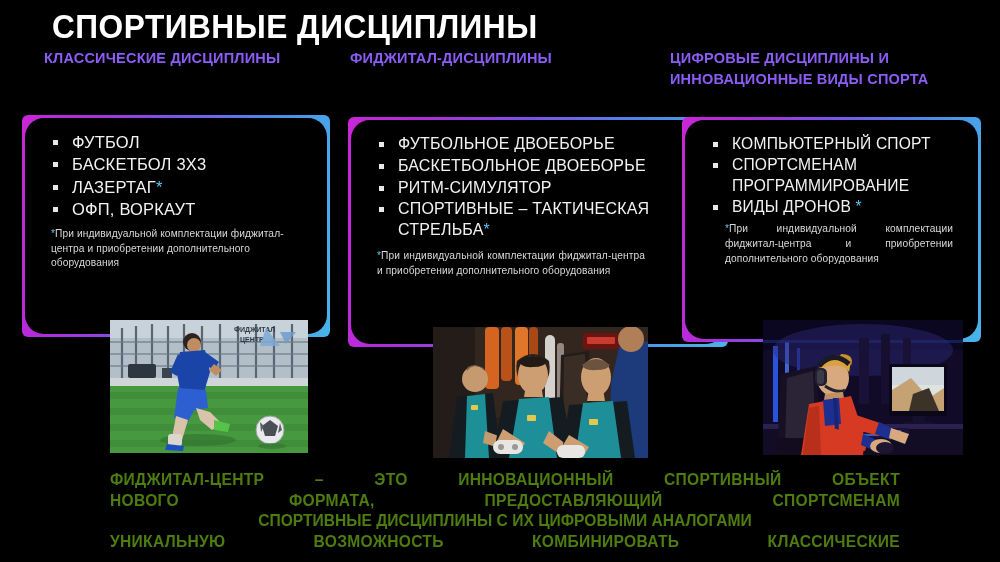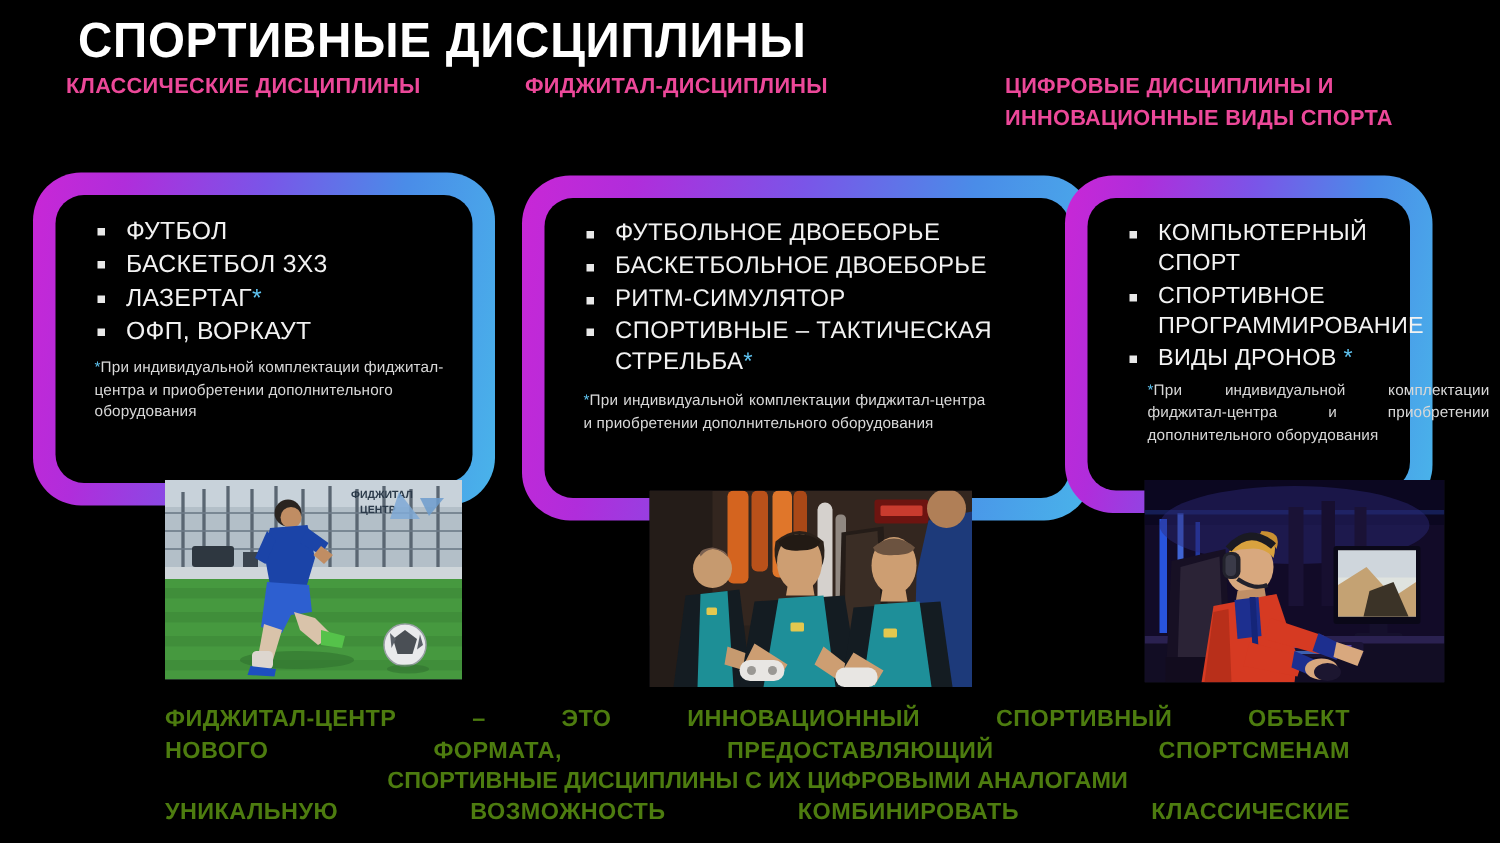--- a/index.html
+++ b/index.html
@@ -30,46 +30,46 @@
     transform: scaleX(0.96);
     transform-origin: left center;
   }
 
   
   .col-heading {
     position: absolute;
     font-size: 14.5px;
     font-weight: bold;
     line-height: 1.45;
-    color: #ec4899;
+    color: #8b5cf6;
     letter-spacing: 0.2px;
     text-transform: uppercase;
   }
   .col-heading.h1 { left: 44px;  top: 48px; width: 260px; }
   .col-heading.h2 { left: 350px; top: 48px; width: 260px; }
   .col-heading.h3 { left: 670px; top: 48px; width: 305px; }
 
   
   .card {
     position: absolute;
-    border-radius: 32px;
-    padding: 15px;
+    border-radius: 6px;
+    padding: 3px;
     background: linear-gradient(100deg, #c927d6 0%, #b02ddb 18%, #7a55e8 45%, #4a8ce8 72%, #49b4ea 100%);
   }
   .card-inner {
     width: 100%;
     height: 100%;
     background: #000000;
     border-radius: 19px;
     padding: 14px 14px 10px 14px;
   }
 
   .card.c1 { left: 22px;  top: 115px; width: 308px; height: 222px; }
   .card.c2 { left: 348px; top: 117px; width: 380px; height: 230px; }
-  .card.c3 { left: 682px; top: 117px; width: 245px; height: 225px; margin-left: 28px; }
+  .card.c3 { left: 682px; top: 117px; width: 299px; height: 225px; }
 
   
   ul.disc-list {
     list-style: none;
     margin: 0 0 0 12px;
     padding: 0;
   }
   ul.disc-list li {
     position: relative;
     padding-left: 21px;
@@ -173,21 +173,21 @@
       <li><span>СПОРТИВНЫЕ – ТАКТИЧЕСКАЯ СТРЕЛЬБА</span><span class="star">*</span></li>
     </ul>
     <div class="footnote"><span class="star">*</span><span>При индивидуальной комплектации фиджитал-центра и приобретении дополнительного оборудования</span></div>
   </div>
 </div>
 
 <div class="card c3">
   <div class="card-inner">
     <ul class="disc-list">
       <li><span>КОМПЬЮТЕРНЫЙ СПОРТ</span></li>
-      <li><span>СПОРТИВНОЕ ПРОГРАММИРОВАНИЕ</span></li>
+      <li><span>СПОРТСМЕНАМ ПРОГРАММИРОВАНИЕ</span></li>
       <li><span>ВИДЫ ДРОНОВ</span> <span class="star">*</span></li>
     </ul>
     <div class="footnote"><span class="star">*</span><span>При индивидуальной комплектации фиджитал-центра и приобретении дополнительного оборудования</span></div>
   </div>
 </div>
 
 <div class="photo p1">
   <svg viewBox="0 0 198 133" preserveAspectRatio="none">
     <rect x="0" y="0" width="198" height="133" fill="#b9c4cc"></rect>
     <rect x="0" y="0" width="198" height="60" fill="#c8d2da"></rect>

